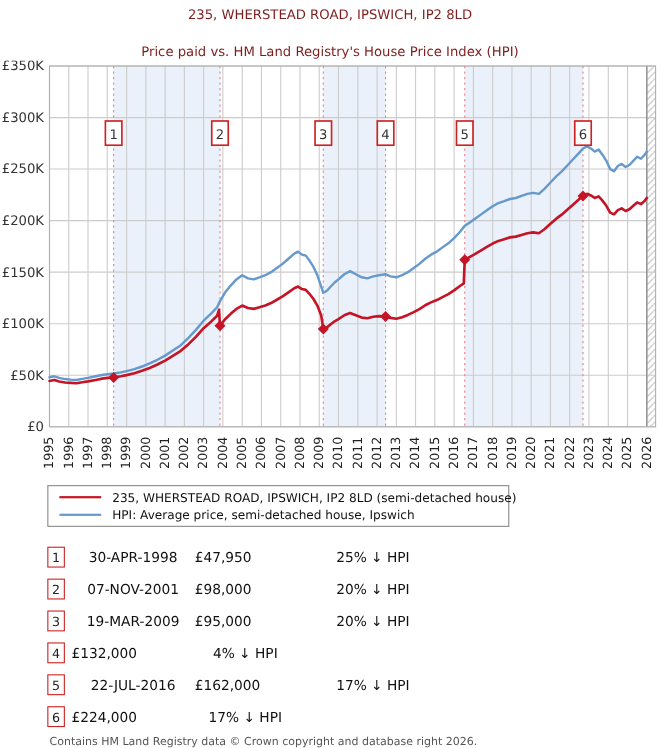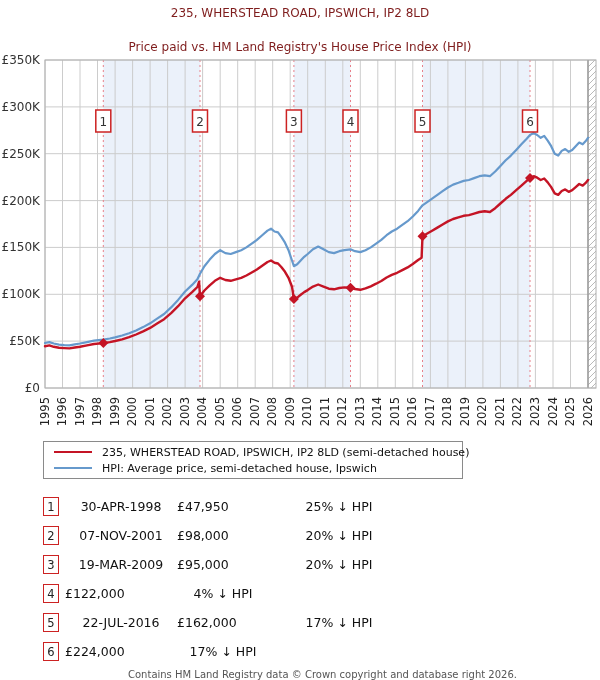--- a/index.html
+++ b/index.html
@@ -14,21 +14,21 @@
           border:1px solid #8a8a8a;background:#fff;padding:2px 6px;}
   .legend-row{display:flex;align-items:center;height:16px;font-size:11px;color:#111;white-space:nowrap;}
   .swatch{display:inline-block;width:38px;height:0;border-top:2.5px solid #000;margin:0 10px 0 4px;flex:0 0 auto;}
   #sales-table{margin:13px 0 0 43px;font-size:12.5px;color:#111;}
   .sale-row{display:grid;grid-template-columns:22px 112px 92px 140px;align-items:center;height:29px;}
   .num-box{width:14px;height:17px;border:1.5px solid #cc2222;display:flex;align-items:center;
            justify-content:center;font-size:11.5px;color:#222;background:#fff;}
   .cell.date{text-align:center;}
   .cell.price{}
   .cell.pct{text-align:center;}
-  .footer{margin:3px 0 0 45px;font-size:10px;line-height:11.5px;color:#555;text-align:center;}
+  .footer{margin:3px 0 0 45px;font-size:10px;line-height:11.5px;color:#555;}
 </style>
 </head>
 <body>
 
 <div class="titles">
   <div class="title-line">235, WHERSTEAD ROAD, IPSWICH, IP2 8LD</div>
   <div class="title-line">Price paid vs. HM Land Registry's House Price Index (HPI)</div>
 </div>
 
 <svg id="chart-svg" width="600" height="384" viewBox="0 0 600 384" aria-label="price chart">
@@ -176,21 +176,21 @@
       <span class="cell pct">20% ↓ HPI</span>
     </div>
     <div class="sale-row">
       <span class="num-box">3</span>
       <span class="cell date">19-MAR-2009</span>
       <span class="cell price">£95,000</span>
       <span class="cell pct">20% ↓ HPI</span>
     </div>
     <div class="sale-row">
       <span class="num-box">4</span>
-      <span class="cell price">£122,000</span>
+      <span class="cell price">£132,000</span>
       <span class="cell pct">4% ↓ HPI</span>
     </div>
     <div class="sale-row">
       <span class="num-box">5</span>
       <span class="cell date">22-JUL-2016</span>
       <span class="cell price">£162,000</span>
       <span class="cell pct">17% ↓ HPI</span>
     </div>
     <div class="sale-row">
       <span class="num-box">6</span>

